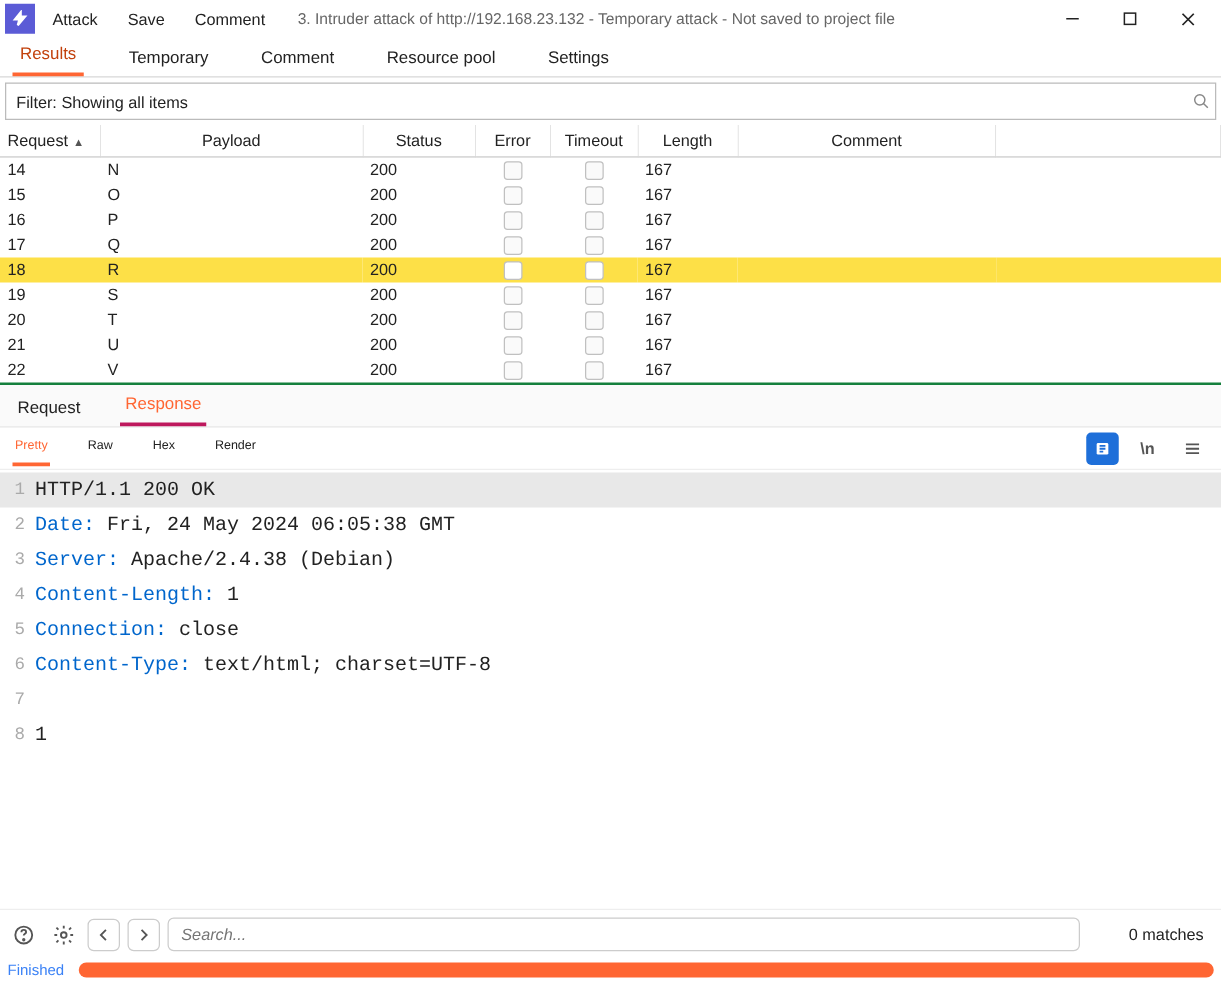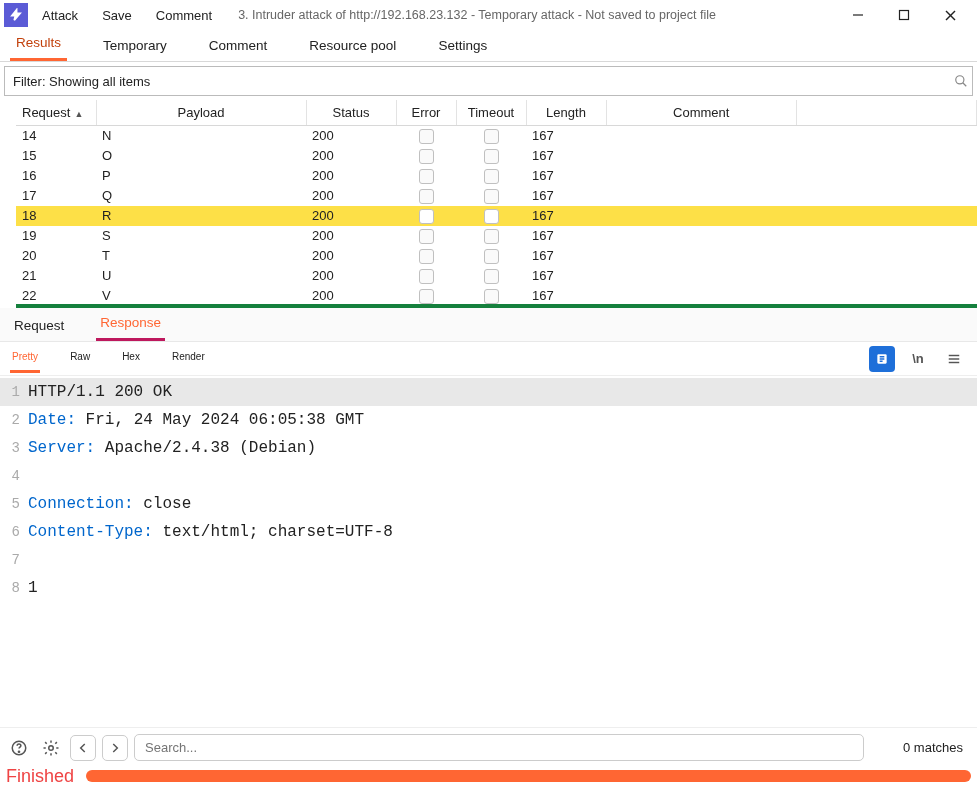--- a/index.html
+++ b/index.html
@@ -19,21 +19,21 @@
   .tabbar { display: flex; border-bottom: 1px solid #d8d8d8; padding-left: 10px; gap: 30px; height: 32px; align-items: flex-end; background: #fff; }
   .tab { padding: 6px 6px 8px 6px; cursor: pointer; color: #222; font-size: 13.5px; }
   .tab.active { color: #c2410c; border-bottom: 3px solid #ff6633; font-weight: 500; }
 
   
   .filterbar { display: flex; border: 1px solid #bbb; margin: 4px; height: 30px; align-items: center; }
   .filter-text { flex: 1; padding: 0 8px; color: #222; cursor: pointer; }
   .filter-icon { width: 22px; display: flex; align-items: center; justify-content: center; color: #888; }
 
   
-  .table-wrap { flex: 0 0 208px; overflow: hidden; border-bottom: 4px solid #15803d; margin-left: 16px; }
+  .table-wrap { flex: 0 0 208px; overflow: hidden; border-bottom: 2px solid #15803d; }
   table { width: 100%; border-collapse: collapse; table-layout: fixed; }
   th { text-align: left; font-weight: 400; padding: 5px 6px; border-right: 1px solid #e3e3e3; border-bottom: 1px solid #d8d8d8; font-size: 13px; background: #fff; position: relative; }
   th.center { text-align: center; }
   td { padding: 1px 6px; font-size: 13px; height: 20px; }
   td.center { text-align: center; }
   tr.selected td { background: #fde047; }
   .sort-caret { font-size: 9px; margin-left: 4px; color: #555; }
   .chk { display: inline-block; width: 15px; height: 15px; border: 1px solid #c0c0c0; border-radius: 3px; background: #fafafa; vertical-align: middle; }
   tr.selected .chk { background: #fff; }
 
@@ -56,26 +56,26 @@
   .editor-line { display: flex; }
   .editor-line.hl { background: #e8e8e8; }
   .gutter { width: 28px; text-align: right; color: #aaa; padding-right: 8px; user-select: none; font-size: 14px; }
   .code { white-space: pre; }
   .hname { color: #0066cc; }
 
   
   .searchbar { display: flex; align-items: center; height: 40px; padding: 0 6px; gap: 6px; border-top: 1px solid #eee; }
   .sb-btn { width: 26px; height: 26px; border: 1px solid #ccc; border-radius: 5px; display: flex; align-items: center; justify-content: center; cursor: pointer; background: #fff; color: #555; }
   .sb-btn.noborder { border: none; }
-  .sb-input { flex: 1; max-width: 730px; height: 27px; border: 1px solid #ccc; border-radius: 5px; padding: 0 10px; font-size: 13px; color: #a16207; }
+  .sb-input { flex: 1; max-width: 730px; height: 27px; border: 1px solid #ccc; border-radius: 5px; padding: 0 10px; font-style: italic; font-size: 13px; color: #a16207; }
   .match-text { margin-left: auto; margin-right: 8px; color: #222; }
 
   
   .statusbar { height: 18px; display: flex; align-items: center; padding: 0 6px; gap: 12px; }
-  .status-label { color: #ef4444; font-size: 18px; }
+  .status-label { color: #3b82f6; font-size: 12px; }
   .progress { flex: 1; height: 12px; background: #ff6633; border-radius: 6px; }
 </style>
 </head>
 <body>
 
 <div class="titlebar">
   <div class="app-icon">
     <svg viewBox="0 0 24 24" fill="none" stroke="currentColor" stroke-width="3">
         <path d="M13 3 L5 13 L11 13 L9 21 L19 9 L13 9 Z" fill="currentColor"></path>
       </svg>
@@ -289,20 +289,21 @@
     <div class="editor-line">
       <div class="gutter">2</div>
       <div class="code"><span class="hname">Date:</span> Fri, 24 May 2024 06:05:38 GMT</div>
     </div>
     <div class="editor-line">
       <div class="gutter">3</div>
       <div class="code"><span class="hname">Server:</span> Apache/2.4.38 (Debian)</div>
     </div>
     <div class="editor-line">
       <div class="gutter">4</div>
+      <div class="code"><span class="hname">Content-Length:</span> 1</div>
     </div>
     <div class="editor-line">
       <div class="gutter">5</div>
       <div class="code"><span class="hname">Connection:</span> close</div>
     </div>
     <div class="editor-line">
       <div class="gutter">6</div>
       <div class="code"><span class="hname">Content-Type:</span> text/html; charset=UTF-8</div>
     </div>
     <div class="editor-line">

